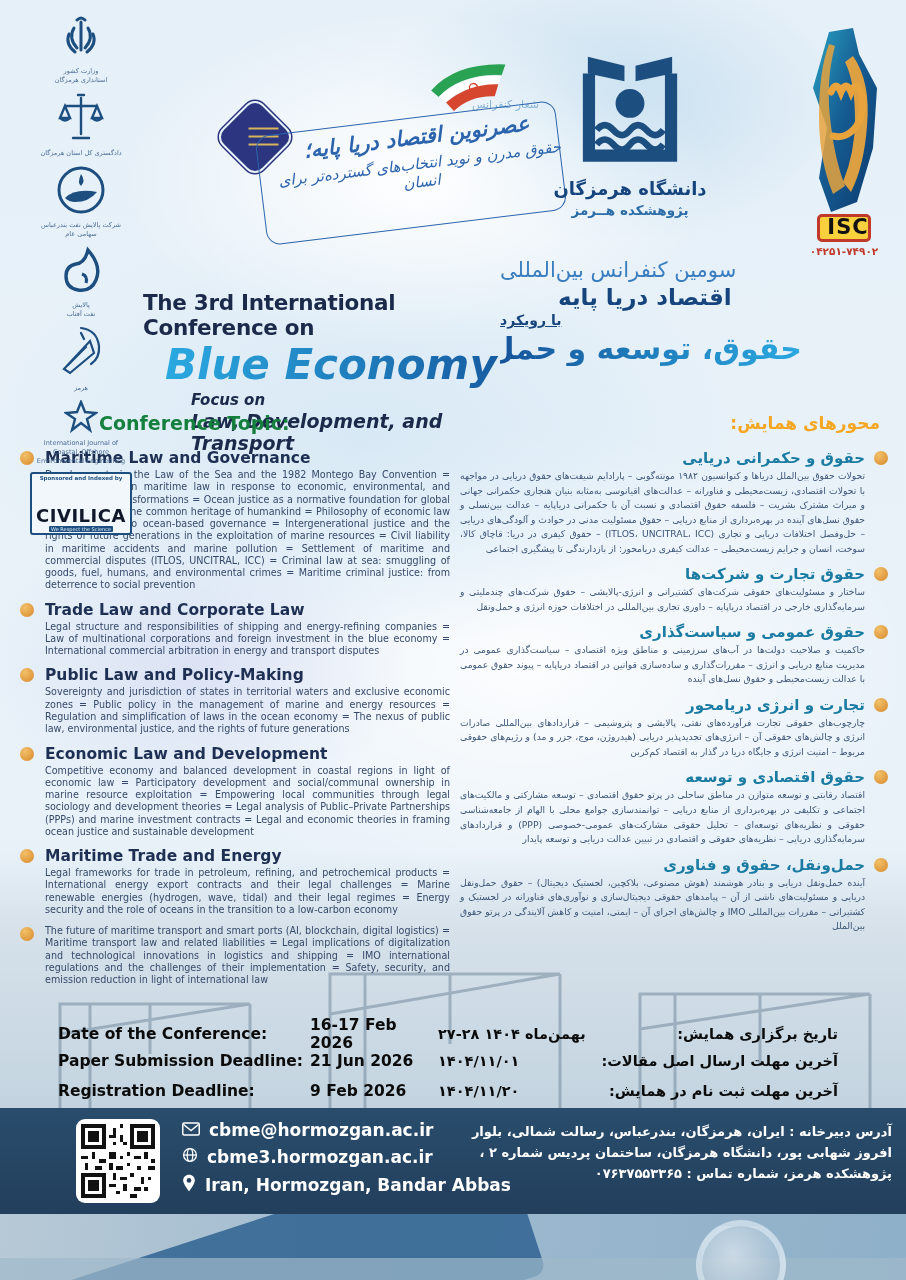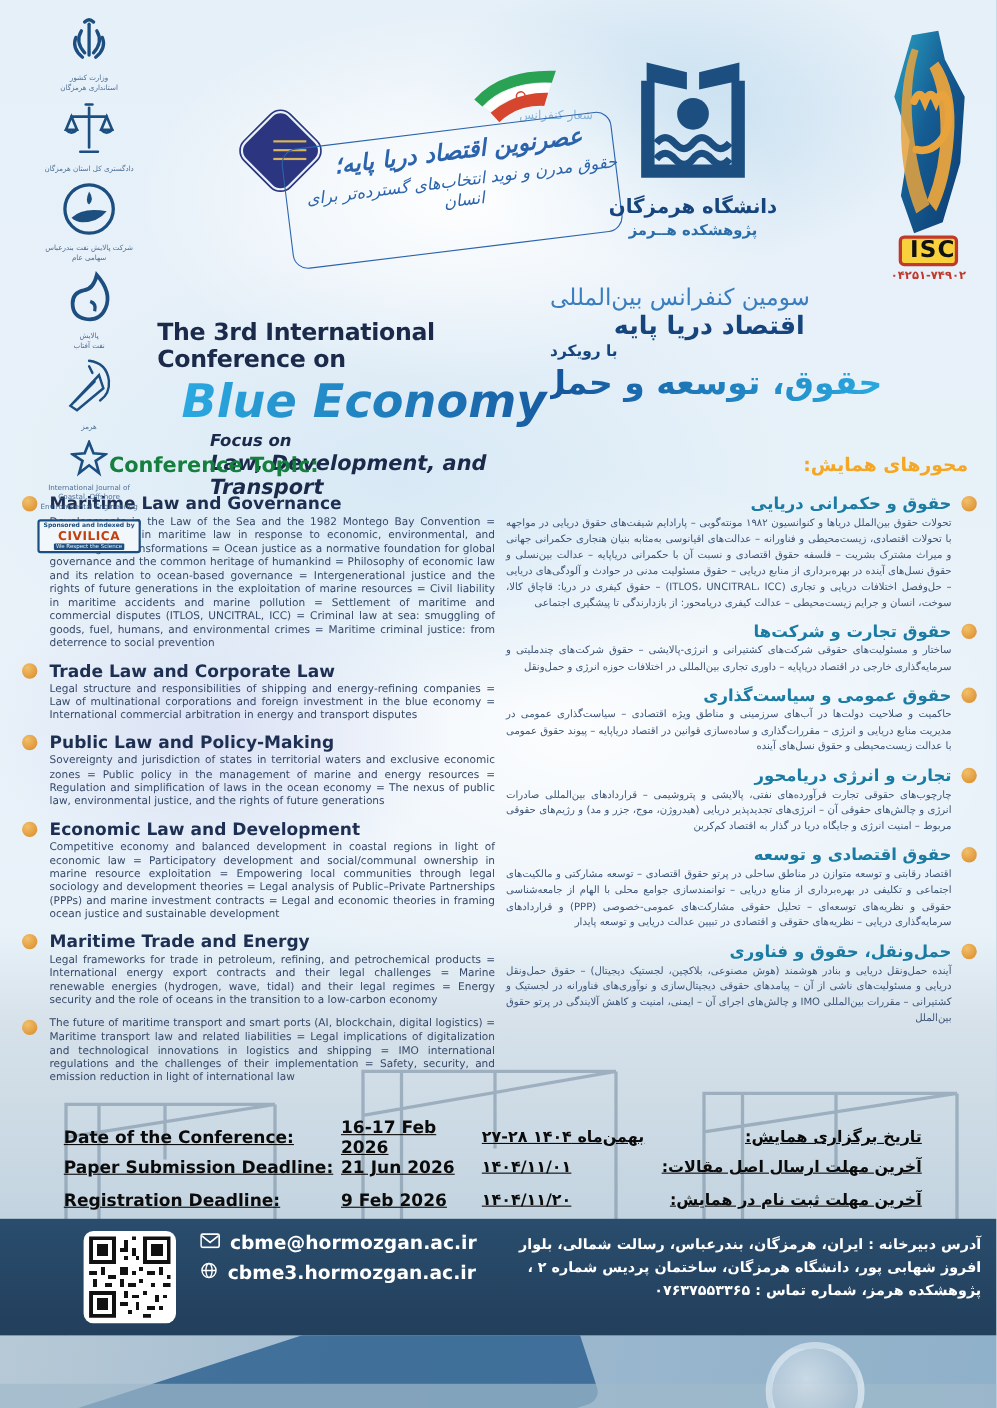--- a/index.html
+++ b/index.html
@@ -14,21 +14,21 @@
       radial-gradient(300px 220px at 22% 52%, rgba(200,205,238,.45), rgba(200,205,238,0) 70%),
       radial-gradient(520px 320px at 58% 52%, rgba(255,255,255,.85), rgba(255,255,255,0) 75%),
       linear-gradient(180deg,#e6f0f8 0%,#e9f2f9 60%,#e2edf6 100%);}
   
   .sponsors{position:absolute;left:26px;top:16px;width:110px;display:flex;flex-direction:column;
     align-items:center;gap:7px;z-index:3;}
   .sponsor{display:flex;flex-direction:column;align-items:center;text-align:center;}
   .sponsor .cap{font-size:6.5px;line-height:1.35;color:#4d6f96;white-space:pre-line;margin-top:1px;}
   .civilica{border:2px solid #1c4e80;border-radius:3px;padding:1px 4px;background:#f2f7fb;}
   .civilica .t{font-size:5.5px;color:#1c4e80;font-weight:bold;}
-  .civilica .n{font-size:11px;font-weight:800;color:#c2410c;letter-spacing:.5px;}
+  .civilica .n{font-size:18px;font-weight:800;color:#0f172a;letter-spacing:.5px;margin-top:24px;}
   .civilica .b{font-size:5px;color:#e9f2f9;background:#1c4e80;border-radius:1px;padding:0 2px;}
   
   .slogan{position:absolute;left:222px;top:66px;width:365px;height:205px;z-index:2;}
   .slogan .label{position:absolute;right:48px;top:32px;font-size:11px;color:#85b4d8;}
   .slogan .flag{position:absolute;right:72px;top:-2px;transform:rotate(-12deg);}
   .slogan .box{position:absolute;left:38px;top:52px;width:300px;height:108px;border:1.5px solid #2b64ad;
     border-radius:14px;transform:rotate(-7deg);}
   .slogan .seal{position:absolute;left:6px;top:44px;width:54px;height:54px;background:#2b3580;
     border-radius:10px;transform:rotate(45deg);box-shadow:0 0 0 2px #e9f2f9,0 0 0 3.5px #2b3580;}
   .slogan .seal i{position:absolute;left:12px;top:14px;width:30px;height:2px;background:#d8b45a;
@@ -46,21 +46,21 @@
   .isc{position:absolute;left:806px;top:214px;width:76px;text-align:center;z-index:3;}
   .isc .badge{display:inline-block;border:3px solid #c0392b;border-radius:5px;background:#f8d13c;
     padding:0 7px 1px;line-height:1;}
   .isc .badge b{font-size:21px;font-weight:900;color:#111;letter-spacing:1px;}
   .isc .badge .strip{height:4px;background:#c0392b;border-radius:2px;margin:1px -4px 0;}
   .isc .code{font-size:10.5px;font-weight:bold;color:#c0392b;margin-top:3px;direction:ltr;}
   
   .title-fa{position:absolute;left:500px;top:258px;width:302px;direction:rtl;text-align:left;z-index:3;}
   .title-fa .f1{font-size:21px;color:#3a7ec0;}
   .title-fa .f2{font-size:23px;font-weight:800;color:#16457e;padding-left:58px;margin-top:2px;}
-  .title-fa .f3{font-size:14px;font-weight:bold;color:#16457e;margin-top:2px;}
+  .title-fa .f3{font-size:14px;font-weight:bold;color:#16457e;margin-top:2px;text-decoration:underline;}
   .title-fa .f4{font-size:30px;font-weight:900;margin-top:3px;white-space:nowrap;
     background:linear-gradient(90deg,#15549b,#2aa9e0);-webkit-background-clip:text;background-clip:text;
     color:transparent;}
   .title-en{position:absolute;left:143px;top:290px;width:392px;z-index:3;color:#1b2a4a;}
   .title-en .e1{font-size:21.5px;font-weight:800;letter-spacing:-.3px;}
   .title-en .e2{font-size:42px;font-weight:800;font-style:italic;margin:0 0 0 22px;
     background:linear-gradient(90deg,#2aa9e0,#15549b);-webkit-background-clip:text;background-clip:text;
     color:transparent;}
   .title-en .e3{font-size:15px;font-style:italic;font-weight:600;margin:2px 0 0 48px;}
   .title-en .e4{font-size:19px;font-style:italic;font-weight:800;margin:1px 0 0 48px;}
@@ -86,21 +86,21 @@
   .col.en h3{font-size:15.5px;font-weight:800;color:#1d2f52;}
   .col.fa h3{font-size:15px;font-weight:800;color:#1a7ba3;}
   .topic p{margin:0;text-align:justify;}
   .col.en p{font-size:9.6px;line-height:1.28;color:#35496a;}
   .col.fa p{font-size:9.2px;line-height:1.58;color:#3c5578;}
   
   .cranes{position:absolute;left:0;top:850px;width:906px;height:364px;z-index:0;
     background:linear-gradient(180deg,rgba(233,242,249,0) 0%,#d6e1ea 22%,#c3d4e0 70%,#b5c9d6 100%);}
   .cranes svg{position:absolute;left:0;bottom:0;opacity:.5;}
   
-  .dates{position:absolute;left:58px;top:1016px;width:800px;z-index:2;color:#0b0b0b;text-decoration:underline;}
+  .dates{position:absolute;left:58px;top:1016px;width:800px;z-index:2;color:#0b0b0b;}
   .drow{display:grid;grid-template-columns:252px 128px 150px 250px;align-items:center;height:30px;}
   .d-en-l{font-size:15.5px;font-weight:800;}
   .d-en-v{font-size:15.5px;font-weight:800;}
   .d-fa-v{font-size:14.5px;font-weight:800;direction:ltr;text-align:left;}
   .d-fa-l{font-size:14.5px;font-weight:800;direction:rtl;text-align:right;}
   
   .contact{position:absolute;left:0;top:1108px;width:906px;height:106px;z-index:4;
     background:linear-gradient(180deg,#2a4d6d,#223f5c);}
   .qr{position:absolute;left:76px;top:11px;width:84px;height:84px;background:#fff;border-radius:9px;
     padding:5px;box-sizing:border-box;}
@@ -452,20 +452,29 @@
           <svg width="16" height="16" viewBox="0 0 20 20">
               <g fill="none" stroke="#fff" stroke-width="1.6">
                 <circle cx="10" cy="10" r="8"></circle>
                 <ellipse cx="10" cy="10" rx="3.5" ry="8"></ellipse>
                 <path d="M2 10 H18"></path>
               </g>
             </svg>
         </span>
         <span>cbme3.hormozgan.ac.ir</span>
       </div>
+      <div class="cline">
+        <span>
+          <svg width="14" height="18" viewBox="0 0 24 30">
+              <path d="M12 1 C6 1 2 5.5 2 10.5 C2 17 12 29 12 29 C12 29 22 17 22 10.5 C22 5.5 18 1 12 1 Z" fill="#fff"></path>
+              <circle cx="12" cy="10.5" r="4" fill="#223f5c"></circle>
+            </svg>
+        </span>
+        <span>Iran, Hormozgan, Bandar Abbas</span>
+      </div>
     </div>
     <div class="addr" dir="rtl">آدرس دبیرخانه : ایران، هرمزگان، بندرعباس، رسالت شمالی، بلوار افروز شهابی پور، دانشگاه هرمزگان، ساختمان پردیس شماره ۲ ، پژوهشکده هرمز، شماره تماس : ۰۷۶۳۷۵۵۳۳۶۵</div>
   </footer>
 
   <div class="sea">
     <span class="stripe"></span>
     <span class="deck"></span>
     <span class="porthole"></span>
   </div>
 </div>

